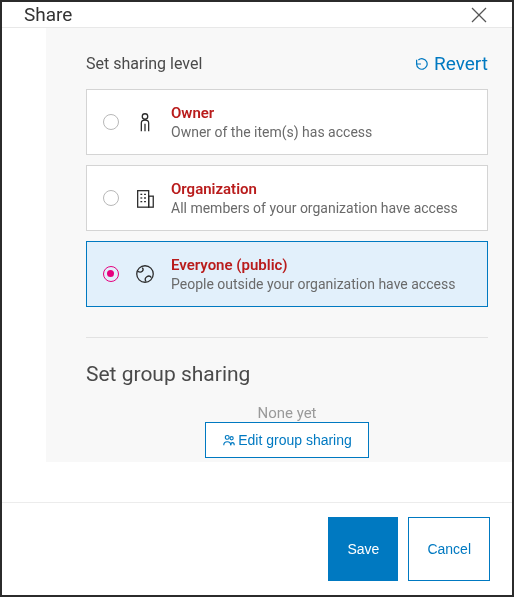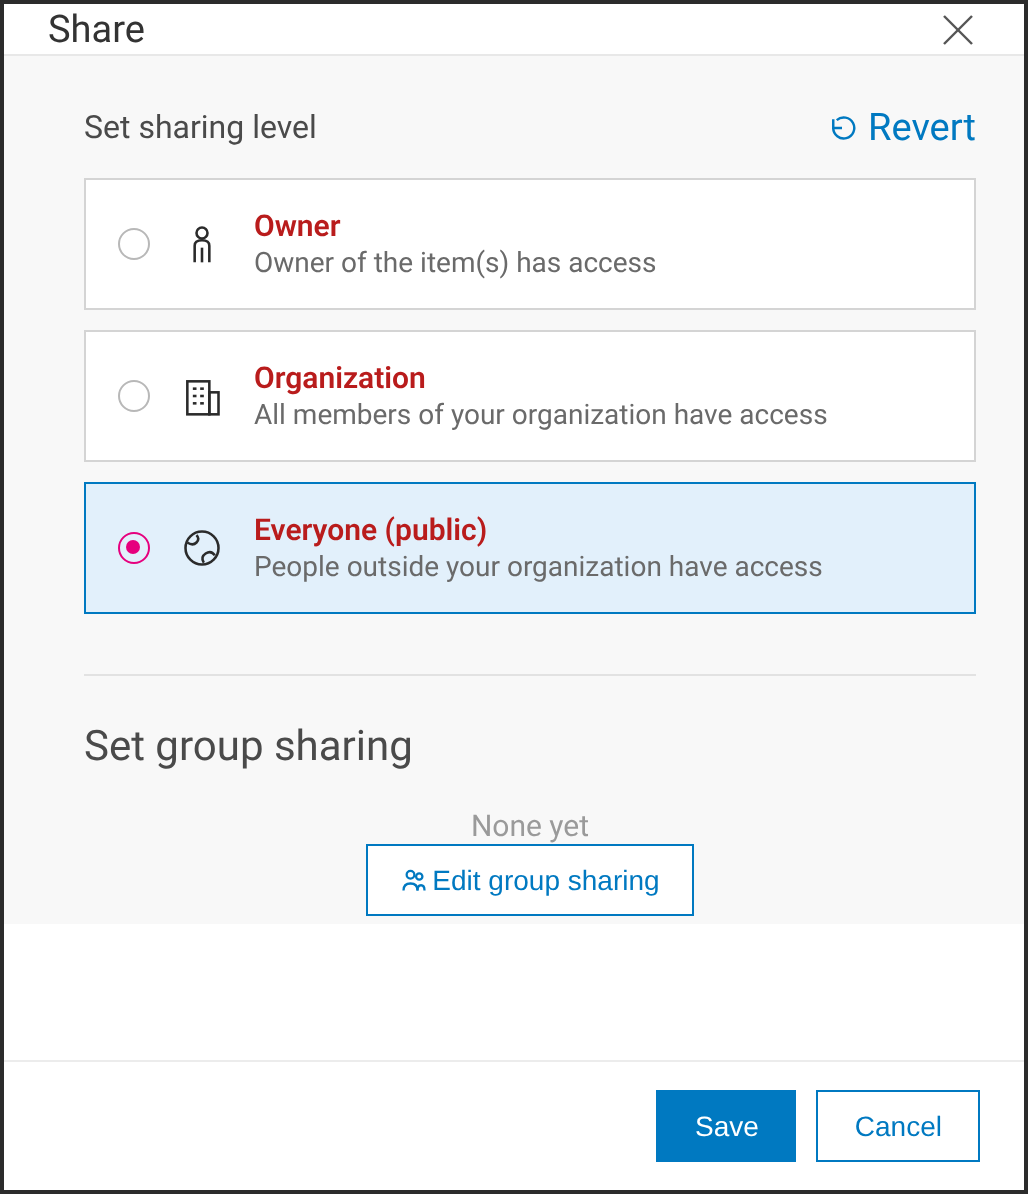--- a/index.html
+++ b/index.html
@@ -29,20 +29,21 @@
       height: 22px;
       cursor: pointer;
       display: flex;
       align-items: center;
       justify-content: center;
     }
     .close-btn svg { stroke: #555; stroke-width: 1.2; }
     .content {
       background: #f8f8f8;
       padding: 24px 24px 4px 40px;
+      margin-left: 44px;
     }
     .section-head {
       display: flex;
       justify-content: space-between;
       align-items: center;
       margin-bottom: 14px;
     }
     .section-title {
       font-size: 16px;
       color: #4a4a4a;
@@ -134,21 +135,21 @@
       bottom: 0; left: 0; right: 0;
       background: #fff;
       border-top: 1px solid #ececec;
       display: flex;
       justify-content: flex-end;
       gap: 10px;
       padding: 14px 22px;
     }
     .btn {
       font-size: 14px;
-      padding: 9px 18px;
+      padding: 23px 18px;
       cursor: pointer;
       border: 1px solid transparent;
     }
     .btn-primary { background: #0079c1; color: #fff; }
     .btn-secondary { background: #fff; color: #0079c1; border: 1px solid #0079c1; }
   </style>
 </head>
 <body>
 
 <div class="header">

